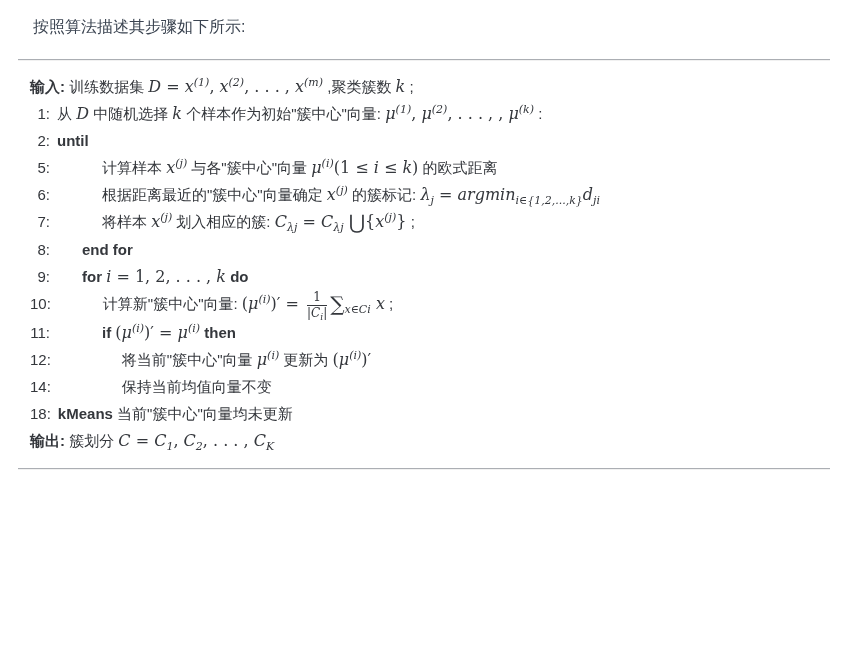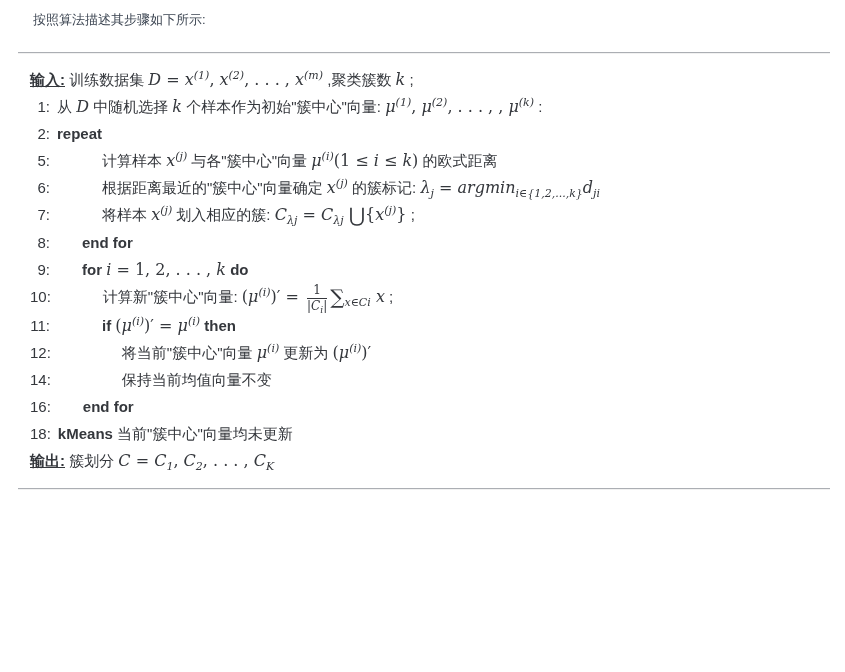--- a/index.html
+++ b/index.html
@@ -10,36 +10,36 @@
     --bg:#ffffff;
   }
   *{box-sizing:border-box;}
   html,body{margin:0;padding:0;}
   body{
     width:845px;height:672px;overflow:hidden;background:var(--bg);
     font-family:"Liberation Sans","DejaVu Sans",sans-serif;color:var(--text);
   }
   .screen{position:relative;width:845px;height:672px;background:var(--bg);}
   .intro{
-    margin:9px 15px 0 33px;
-    font-size:13px;line-height:22px;color:var(--title);
+    margin:16px 15px 0 33px;
+    font-size:16px;line-height:22px;color:var(--title);
   }
   hr.rule{
     border:0;height:0;
     border-top:1px solid var(--rule-dark);
     border-bottom:1px solid var(--rule-light);
     margin:21px 15px 0 18px;
   }
   hr.rule.bottom{margin-top:14px;}
   .algo{
     margin:12px 10px 0 30px;
     font-size:15px;line-height:27px;color:var(--text);
   }
   .algo-line{min-height:27px;white-space:nowrap;}
-  .line-label{font-weight:bold;font-size:15px;text-decoration:underline;}
+  .line-label{font-weight:bold;font-size:15px;}
   .line-num{display:inline-block;min-width:20px;text-align:right;margin-right:7px;}
   .line-body{display:inline;}
   .ind0{padding-left:0;}
   .ind1{padding-left:25px;}
   .ind2{padding-left:45px;}
   .ind3{padding-left:64px;}
   .sg-t{}
   .sg-k{font-weight:bold;}
   .sg-m{font-family:"DejaVu Serif","Liberation Serif","DejaVu Sans",serif;font-style:italic;font-size:16px;}
   .sg-r{font-family:"DejaVu Serif","Liberation Serif","DejaVu Sans",serif;font-size:16px;}
@@ -60,29 +60,28 @@
 </head>
 <body>
 
 <div class="screen">
   <p class="intro">按照算法描述其步骤如下所示:</p>
   <hr class="rule top">
   <div class="algo">
     <div>
         <div class="algo-line"><span class="line-label">输入:</span><span class="line-body ind0"><span class="sg-t"> 训练数据集 </span><span class="sg-m">D</span><span class="sg-r"> = </span><span class="sg-m">x</span><sup class="sg-sup">(1)</sup><span class="sg-r">, </span><span class="sg-m">x</span><sup class="sg-sup">(2)</sup><span class="sg-r">, . . . , </span><span class="sg-m">x</span><sup class="sg-sup">(m)</sup><span class="sg-t"> ,聚类簇数 </span><span class="sg-m">k</span><span class="sg-t"> ;</span></span></div>
         <div class="algo-line"><span class="line-num">1:</span><span class="line-body ind0"><span class="sg-t">从 </span><span class="sg-m">D</span><span class="sg-t"> 中随机选择 </span><span class="sg-m">k</span><span class="sg-t"> 个样本作为初始"簇中心"向量: </span><span class="sg-m">μ</span><sup class="sg-sup">(1)</sup><span class="sg-r">, </span><span class="sg-m">μ</span><sup class="sg-sup">(2)</sup><span class="sg-r">, . . . , , </span><span class="sg-m">μ</span><sup class="sg-sup">(k)</sup><span class="sg-t"> :</span></span></div>
-        <div class="algo-line"><span class="line-num">2:</span><span class="line-body ind0"><span class="sg-k">repeat</span></span></div>
+        <div class="algo-line"><span class="line-num">2:</span><span class="line-body ind0"><span class="sg-k">until</span></span></div>
         <div class="algo-line"><span class="line-num">5:</span><span class="line-body ind2"><span class="sg-t">计算样本 </span><span class="sg-m">x</span><sup class="sg-sup">(j)</sup><span class="sg-t"> 与各"簇中心"向量 </span><span class="sg-m">μ</span><sup class="sg-sup">(i)</sup><span class="sg-r">(1 ≤ </span><span class="sg-m">i</span><span class="sg-r"> ≤ </span><span class="sg-m">k</span><span class="sg-r">)</span><span class="sg-t"> 的欧式距离</span></span></div>
         <div class="algo-line"><span class="line-num">6:</span><span class="line-body ind2"><span class="sg-t">根据距离最近的"簇中心"向量确定 </span><span class="sg-m">x</span><sup class="sg-sup">(j)</sup><span class="sg-t"> 的簇标记: </span><span class="sg-m">λ</span><sub class="sg-sub">j</sub><span class="sg-r"> = </span><span class="sg-m">argmin</span><sub class="sg-sub">i∈{1,2,...,k}</sub><span class="sg-m">d</span><sub class="sg-sub">ji</sub></span></div>
         <div class="algo-line"><span class="line-num">7:</span><span class="line-body ind2"><span class="sg-t">将样本 </span><span class="sg-m">x</span><sup class="sg-sup">(j)</sup><span class="sg-t"> 划入相应的簇: </span><span class="sg-m">C</span><sub class="sg-sub">λj</sub><span class="sg-r"> = </span><span class="sg-m">C</span><sub class="sg-sub">λj</sub><span class="sg-r"> </span><span class="sg-big">⋃</span><span class="sg-r">{</span><span class="sg-m">x</span><sup class="sg-sup">(j)</sup><span class="sg-r">}</span><span class="sg-t"> ;</span></span></div>
         <div class="algo-line"><span class="line-num">8:</span><span class="line-body ind1"><span class="sg-k">end for</span></span></div>
         <div class="algo-line"><span class="line-num">9:</span><span class="line-body ind1"><span class="sg-k">for </span><span class="sg-m">i</span><span class="sg-r"> = 1, 2, . . . , </span><span class="sg-m">k</span><span class="sg-k"> do</span></span></div>
         <div class="algo-line"><span class="line-num">10:</span><span class="line-body ind2"><span class="sg-t">计算新"簇中心"向量: </span><span class="sg-r">(</span><span class="sg-m">μ</span><sup class="sg-sup">(i)</sup><span class="sg-r">)′ = </span><span class="frac"><span class="fnum"><span class="sg-r">1</span></span><span class="fden"><span class="sg-r">|</span><span class="sg-m">C</span><sub class="sg-sub">i</sub><span class="sg-r">|</span></span></span><span class="sg-big">∑</span><sub class="sg-sub">x∈Ci</sub><span class="sg-m"> x</span><span class="sg-t"> ;</span></span></div>
         <div class="algo-line"><span class="line-num">11:</span><span class="line-body ind2"><span class="sg-k">if </span><span class="sg-r">(</span><span class="sg-m">μ</span><sup class="sg-sup">(i)</sup><span class="sg-r">)′ = </span><span class="sg-m">μ</span><sup class="sg-sup">(i)</sup><span class="sg-k"> then</span></span></div>
         <div class="algo-line"><span class="line-num">12:</span><span class="line-body ind3"><span class="sg-t">将当前"簇中心"向量 </span><span class="sg-m">μ</span><sup class="sg-sup">(i)</sup><span class="sg-t"> 更新为 </span><span class="sg-r">(</span><span class="sg-m">μ</span><sup class="sg-sup">(i)</sup><span class="sg-r">)′</span></span></div>
         <div class="algo-line"><span class="line-num">14:</span><span class="line-body ind3"><span class="sg-t">保持当前均值向量不变</span></span></div>
-        <div class="algo-line"><span class="line-num">16:</span><span class="line-body ind1"><span class="sg-k">end for</span></span></div>
         <div class="algo-line"><span class="line-num">18:</span><span class="line-body ind0"><span class="sg-k">kMeans </span><span class="sg-t">当前"簇中心"向量均未更新</span></span></div>
         <div class="algo-line"><span class="line-label">输出:</span><span class="line-body ind0"><span class="sg-t"> 簇划分 </span><span class="sg-m">C</span><span class="sg-r"> = </span><span class="sg-m">C</span><sub class="sg-sub">1</sub><span class="sg-r">, </span><span class="sg-m">C</span><sub class="sg-sub">2</sub><span class="sg-r">, . . . , </span><span class="sg-m">C</span><sub class="sg-sub">K</sub></span></div>
       </div>
   </div>
   <hr class="rule bottom">
 </div>
 
 </body></html>

